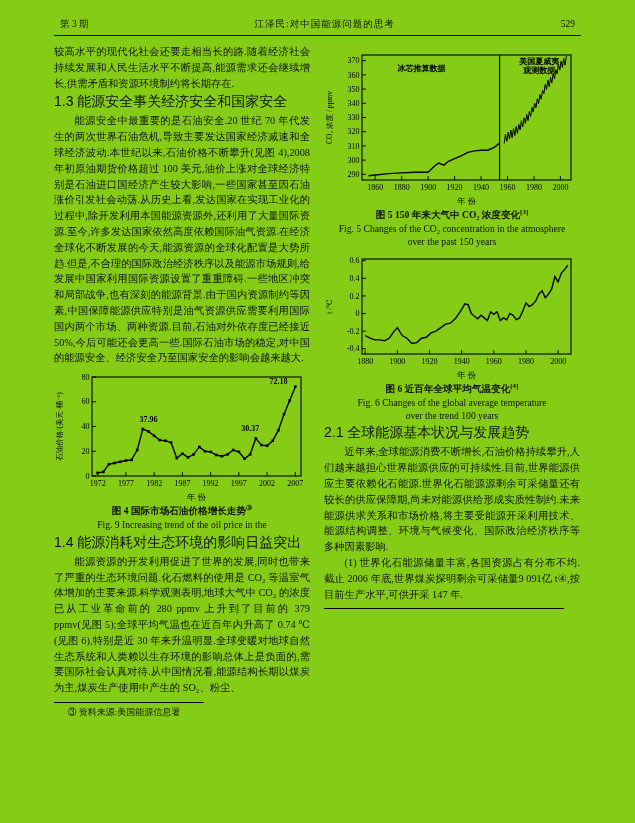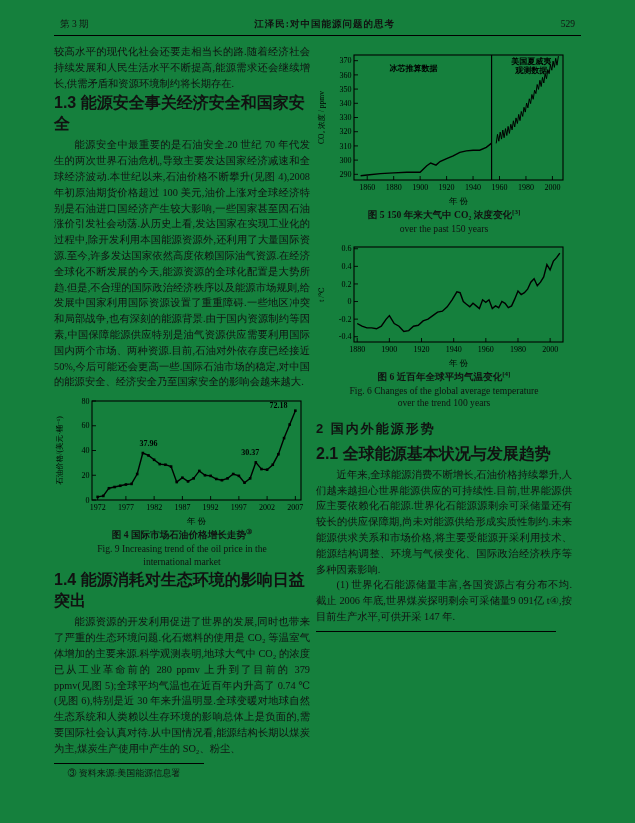--- a/index.html
+++ b/index.html
@@ -1,29 +1,29 @@
 <!DOCTYPE html>
 <html><head>
 <meta charset="utf-8">
 <style>
   html,body{margin:0;padding:0;background:#e8e8e8;}
   .page{
-    position:relative;width:635px;height:823px;background:#15803d;
+    position:relative;width:635px;height:823px;background:#84cc16;
     font-family:"Liberation Serif","DejaVu Serif",serif;color:#111;
     box-sizing:border-box;padding:18px 54px 10px 54px;overflow:hidden;
   }
   .pghead{display:flex;justify-content:space-between;align-items:baseline;
     font-size:9.5px;padding:0 6px 4px 6px;}
-  .pghead .ptitle{font-weight:bold;letter-spacing:1px;}
+  .pghead .ptitle{font-weight:normal;letter-spacing:1px;}
   .headrule{border:none;border-top:1.6px solid #000;margin:0 0 8px 0;}
-  .cols{display:flex;gap:6px;}
+  .cols{display:flex;gap:14px;}
   .col{width:256px;}
   p.body{font-size:10.3px;line-height:15.8px;text-align:justify;margin:0;}
   p.ind{text-indent:2em;}
-  h4.sub{font-size:16px;font-weight:bold;margin:2px 0 2px 0;
+  h4.sub{font-size:14px;font-weight:normal;margin:2px 0 2px 0;
     font-family:"Liberation Sans","DejaVu Sans",sans-serif;}
   h3.sec{font-size:13px;font-weight:bold;margin:10px 0 6px 0;
     font-family:"Liberation Sans","DejaVu Sans",sans-serif;letter-spacing:2px;}
   .fig{margin:4px 0 2px 0;text-align:center;}
   .fig svg{display:block;margin:0 auto;}
   .cap-zh{font-size:9.6px;font-weight:bold;margin-top:2px;}
   .cap-en{font-size:9.6px;margin-top:1px;line-height:12.5px;}
   sup{font-size:7px;}
   .fnrule{border:none;border-top:1px solid #000;margin:6px 0 3px 0;}
   .fn{font-size:9px;line-height:13px;text-align:justify;margin:0;text-indent:1.5em;}
@@ -116,21 +116,20 @@
             <rect x="228.75405405405405" y="42.825" width="2.6" height="2.6" fill="#000"></rect>
             <rect x="234.4027027027027" y="29.212500000000002" width="2.6" height="2.6" fill="#000"></rect>
             <rect x="240.05135135135134" y="15.377249999999986" width="2.6" height="2.6" fill="#000"></rect>
             <text x="94.48648648648648" y="51.55" text-anchor="middle" font-size="8" font-weight="bold">37.96</text>
             <text x="196.16216216216216" y="61.449999999999996" text-anchor="middle" font-size="8" font-weight="bold">30.37</text>
             <text x="224.40540540540542" y="14.424999999999997" text-anchor="middle" font-size="8" font-weight="bold">72.18</text>
           </svg>
         <div class="cap-zh"><span>图 4  国际市场石油价格增长走势</span><sup>③</sup></div>
         <div class="cap-en">
           <div>Fig. 9  Increasing trend of the oil price in the</div>
-          <div>international market</div>
         </div>
       </div>
 
       <h4 class="sub">1.4  能源消耗对生态环境的影响日益突出</h4>
       <p class="body ind">能源资源的开发利用促进了世界的发展,同时也带来了严重的生态环境问题.化石燃料的使用是 CO₂ 等温室气体增加的主要来源.科学观测表明,地球大气中 CO₂ 的浓度已从工业革命前的 280 ppmv 上升到了目前的 379 ppmv(见图 5);全球平均气温也在近百年内升高了 0.74 ℃(见图 6),特别是近 30 年来升温明显.全球变暖对地球自然生态系统和人类赖以生存环境的影响总体上是负面的,需要国际社会认真对待.从中国情况看,能源结构长期以煤炭为主,煤炭生产使用中产生的 SO₂、粉尘、</p>
 
       <hr class="fnrule" style="width:150px;margin-left:0;">
       <p class="fn">③ 资料来源:美国能源信息署</p>
     </div>
 
@@ -177,20 +176,21 @@
             <text transform="translate(8,69.5) rotate(-90)" text-anchor="middle" font-size="7.5">CO₂ 浓度 / ppmv</text>
             <line x1="175.56962025316454" y1="7" x2="175.56962025316454" y2="132" stroke="#000" stroke-width="1.2"></line>
             <polyline points="44.6,127.7 51.2,127.0 64.5,125.6 77.7,124.9 90.9,124.2 104.1,124.2 110.8,117.8 114.7,115.0 120.0,117.1 124.0,113.5 130.6,110.7 137.2,107.9 143.8,104.3 150.4,102.9 157.1,102.2 163.7,102.2 170.3,99.3 175.6,95.1" fill="none" stroke="#000" stroke-width="1.4"></polyline>
             <polyline points="180.2,95.4 181.5,86.3 182.8,93.2 184.2,84.1 185.5,91.1 186.8,82.0 188.1,89.7 189.5,80.6 190.8,87.5 192.1,78.4 193.4,85.4 194.8,76.3 196.1,81.9 197.4,72.8 198.7,79.0 200.0,69.9 201.4,75.5 202.7,66.4 204.0,72.6 205.3,63.5 206.7,68.4 208.0,59.3 209.3,64.1 210.6,55.0 211.9,59.8 213.3,50.8 214.6,55.6 215.9,46.5 217.2,51.3 218.6,42.2 219.9,45.6 221.2,36.5 222.5,41.4 223.9,32.3 225.2,38.5 226.5,29.4 227.8,35.0 229.1,25.9 230.5,30.7 231.8,21.6 233.1,25.7 234.4,16.7 235.8,22.2 237.1,13.1 238.4,19.4 239.7,10.3 241.0,17.2 242.4,8.1" fill="none" stroke="#000" stroke-width="1"></polyline>
             <text x="97.52531645569621" y="22.625" text-anchor="middle" font-size="8" font-weight="bold">冰芯推算数据</text>
             <text x="215.25316455696202" y="15.52272727272728" text-anchor="middle" font-size="8" font-weight="bold">美国夏威夷</text>
             <text x="215.25316455696202" y="24.52272727272728" text-anchor="middle" font-size="8" font-weight="bold">观测数据</text>
           </svg>
         <div class="cap-zh"><span>图 5  150 年来大气中 CO₂ 浓度变化</span><sup>[3]</sup></div>
         <div class="cap-en">
+          <div>Fig. 5  Changes of the CO₂ concentration in the atmosphere</div>
           <div>over the past 150 years</div>
         </div>
       </div>
 
       <div class="fig">
         <svg width="256" height="128">
             <rect x="38" y="7" width="209" height="95" fill="none" stroke="#000" stroke-width="1.1"></rect>
             <line x1="41.215384615384615" y1="102" x2="41.215384615384615" y2="98" stroke="#000" stroke-width="0.9"></line>
             <text x="41.215384615384615" y="111.5" text-anchor="middle" font-size="8">1880</text>
             <line x1="73.36923076923077" y1="102" x2="73.36923076923077" y2="98" stroke="#000" stroke-width="0.9"></line>
@@ -221,21 +221,20 @@
             <text transform="translate(8,54.5) rotate(-90)" text-anchor="middle" font-size="7.5">t /℃</text>
             <polyline points="41.2,83.5 46.0,86.2 50.9,87.9 55.7,87.9 60.5,88.8 65.3,86.2 70.2,79.1 73.4,75.6 78.2,83.5 83.0,86.2 87.8,91.4 92.7,90.6 97.5,86.2 102.3,85.3 107.1,80.9 112.0,79.1 116.8,75.6 121.6,72.1 126.4,71.2 131.2,66.8 136.1,59.8 140.9,51.9 144.1,52.7 147.3,61.5 150.5,64.2 153.8,66.8 157.0,63.3 160.2,65.9 163.4,68.6 166.6,59.8 169.8,62.4 173.0,59.8 176.3,68.6 179.5,65.9 182.7,67.7 185.9,61.5 189.1,63.3 192.3,67.7 195.6,65.9 198.8,58.9 202.0,51.0 205.2,54.5 208.4,52.7 211.6,49.2 214.8,42.2 218.1,38.7 221.3,45.7 224.5,42.2 227.7,36.9 230.9,24.6 234.1,29.9 237.4,21.1 240.6,17.6 243.8,13.2" fill="none" stroke="#000" stroke-width="1.4"></polyline>
           </svg>
         <div class="cap-zh"><span>图 6  近百年全球平均气温变化</span><sup>[4]</sup></div>
         <div class="cap-en">
           <div>Fig. 6  Changes of the global average temperature</div>
           <div>over the trend 100 years</div>
         </div>
       </div>
 
-      <h3 class="sec">2  国内外能源形势</h3>
       <h4 class="sub">2.1  全球能源基本状况与发展趋势</h4>
       <p class="body ind">近年来,全球能源消费不断增长,石油价格持续攀升,人们越来越担心世界能源供应的可持续性.目前,世界能源供应主要依赖化石能源.世界化石能源源剩余可采储量还有较长的供应保障期,尚未对能源供给形成实质性制约.未来能源供求关系和市场价格,将主要受能源开采利用技术、能源结构调整、环境与气候变化、国际政治经济秩序等多种因素影响.</p>
       <p class="body ind">(1) 世界化石能源储量丰富,各国资源占有分布不均.截止 2006 年底,世界煤炭探明剩余可采储量9 091亿 t④,按目前生产水平,可供开采 147 年.</p>
 
       <hr class="fnrule" style="width:240px;margin-left:0;">
     </div>
 
   </div>
 </div>
 

